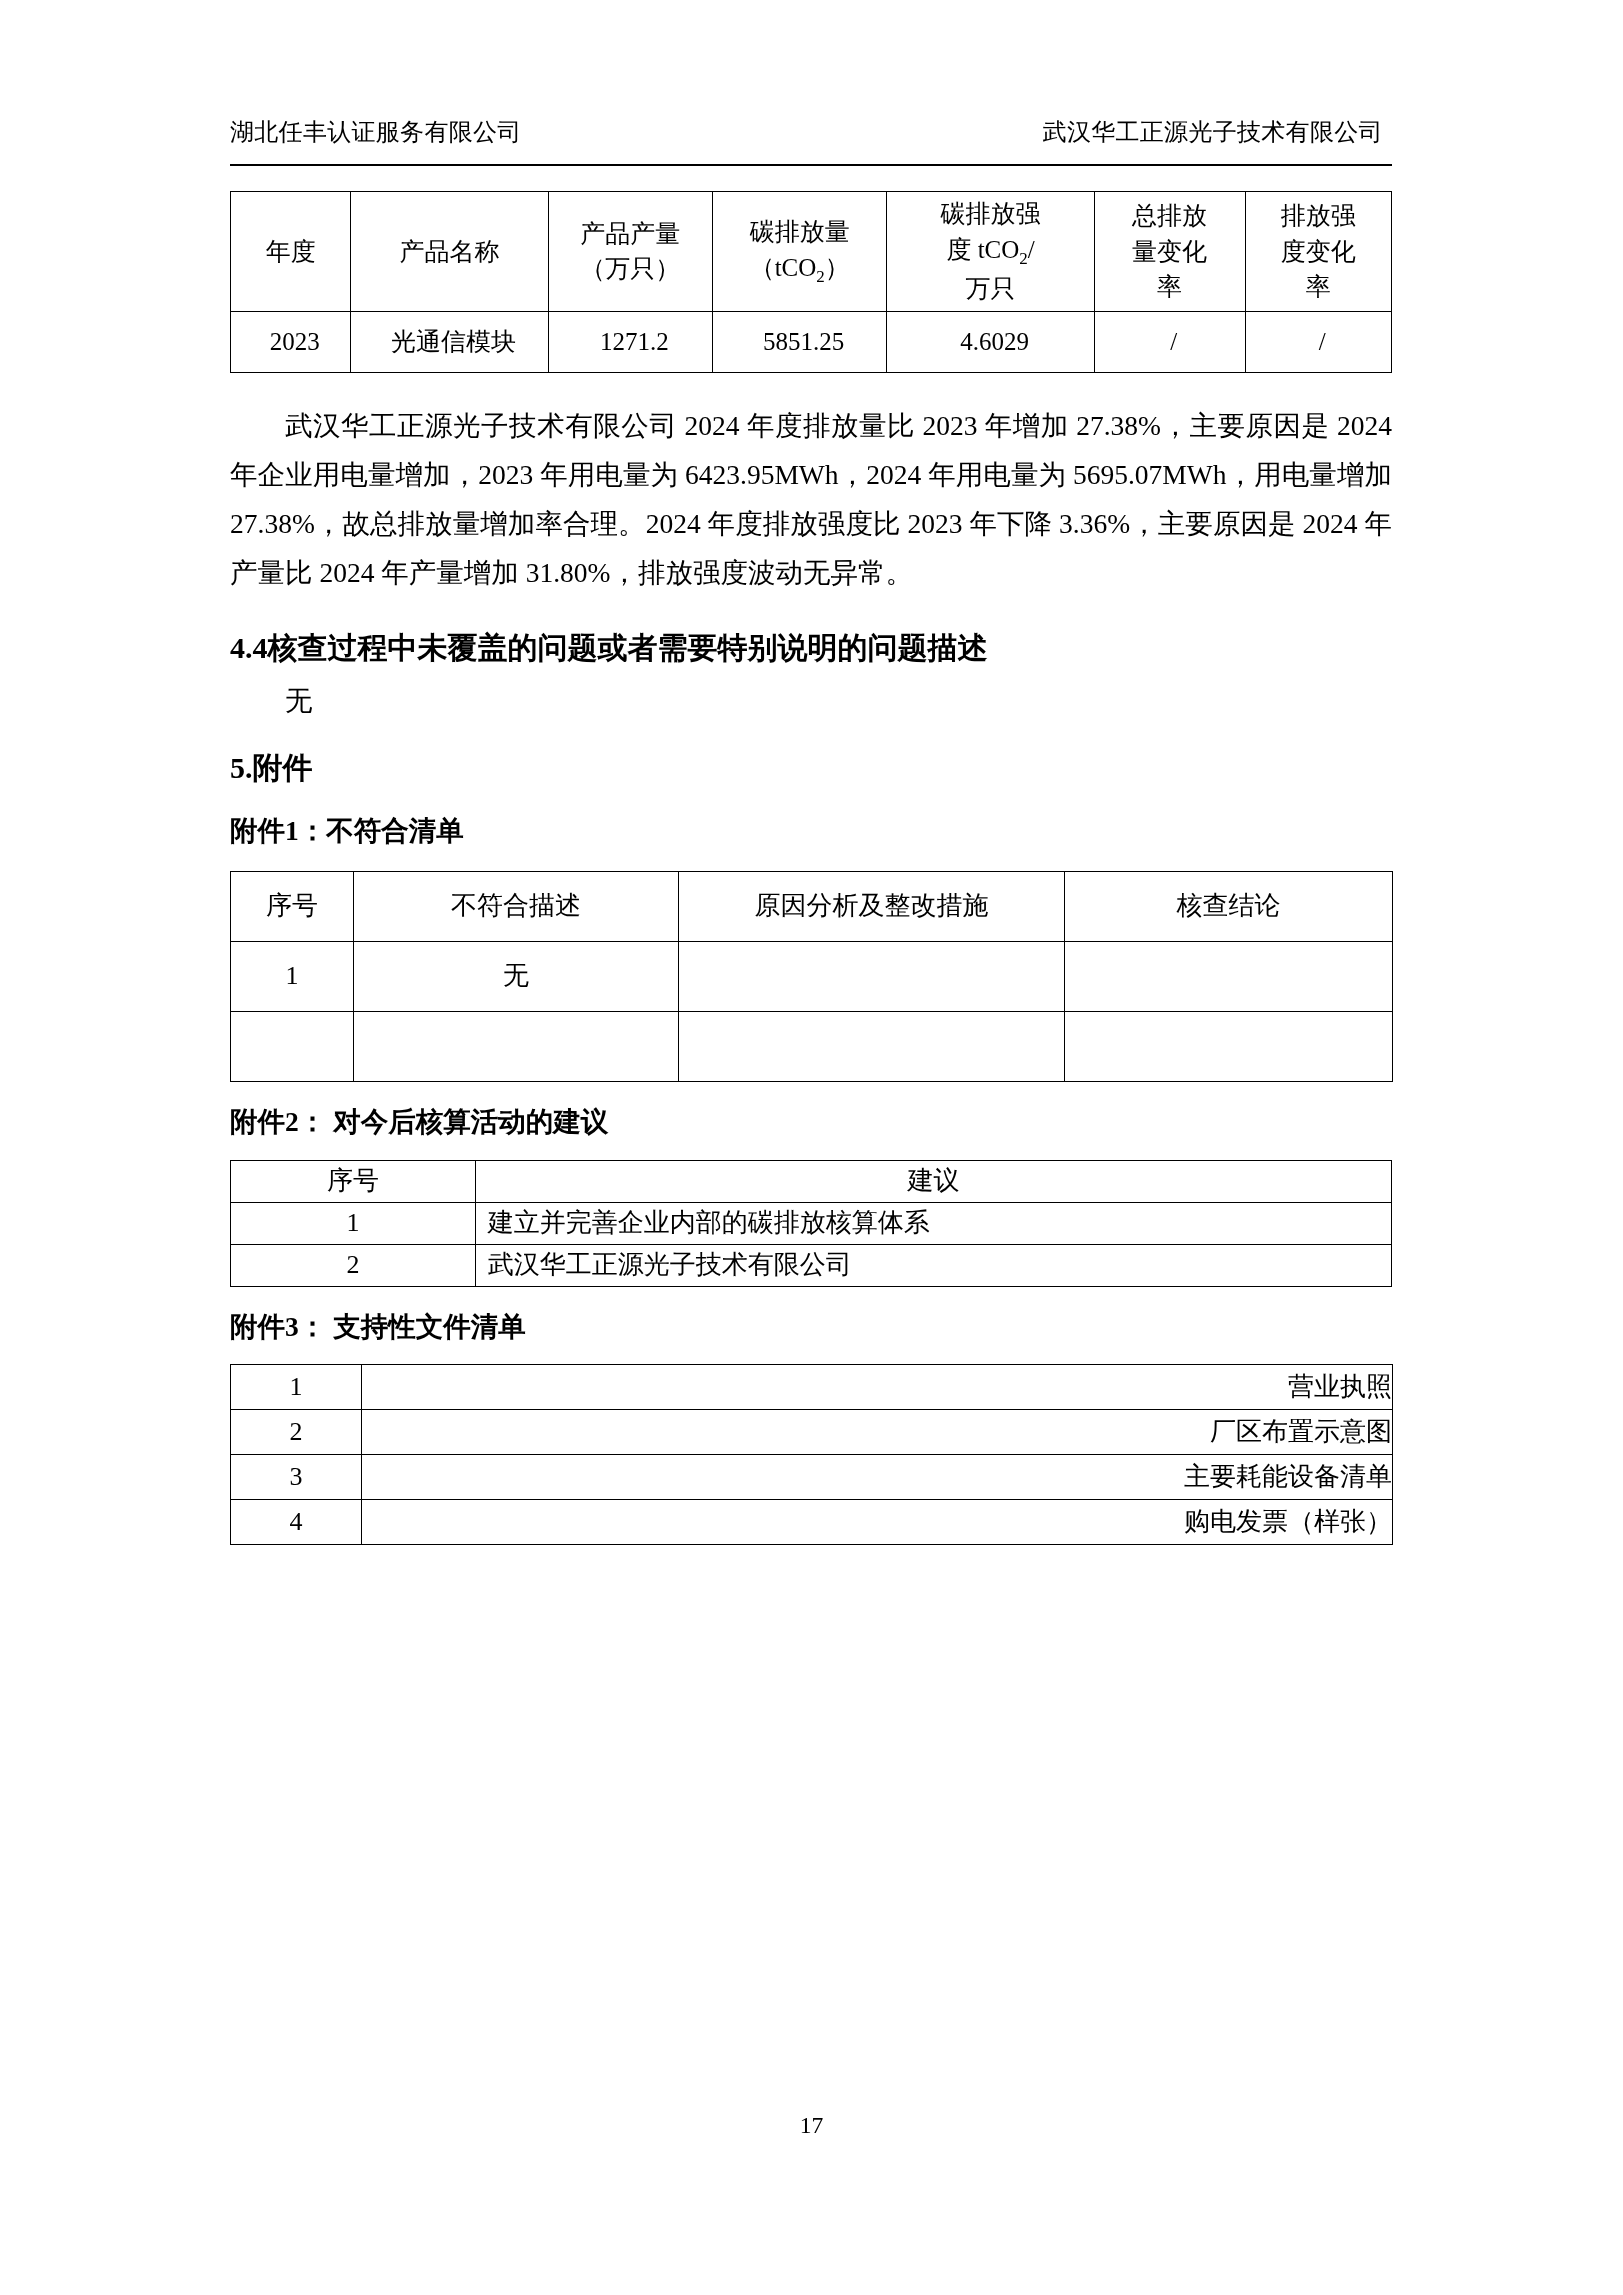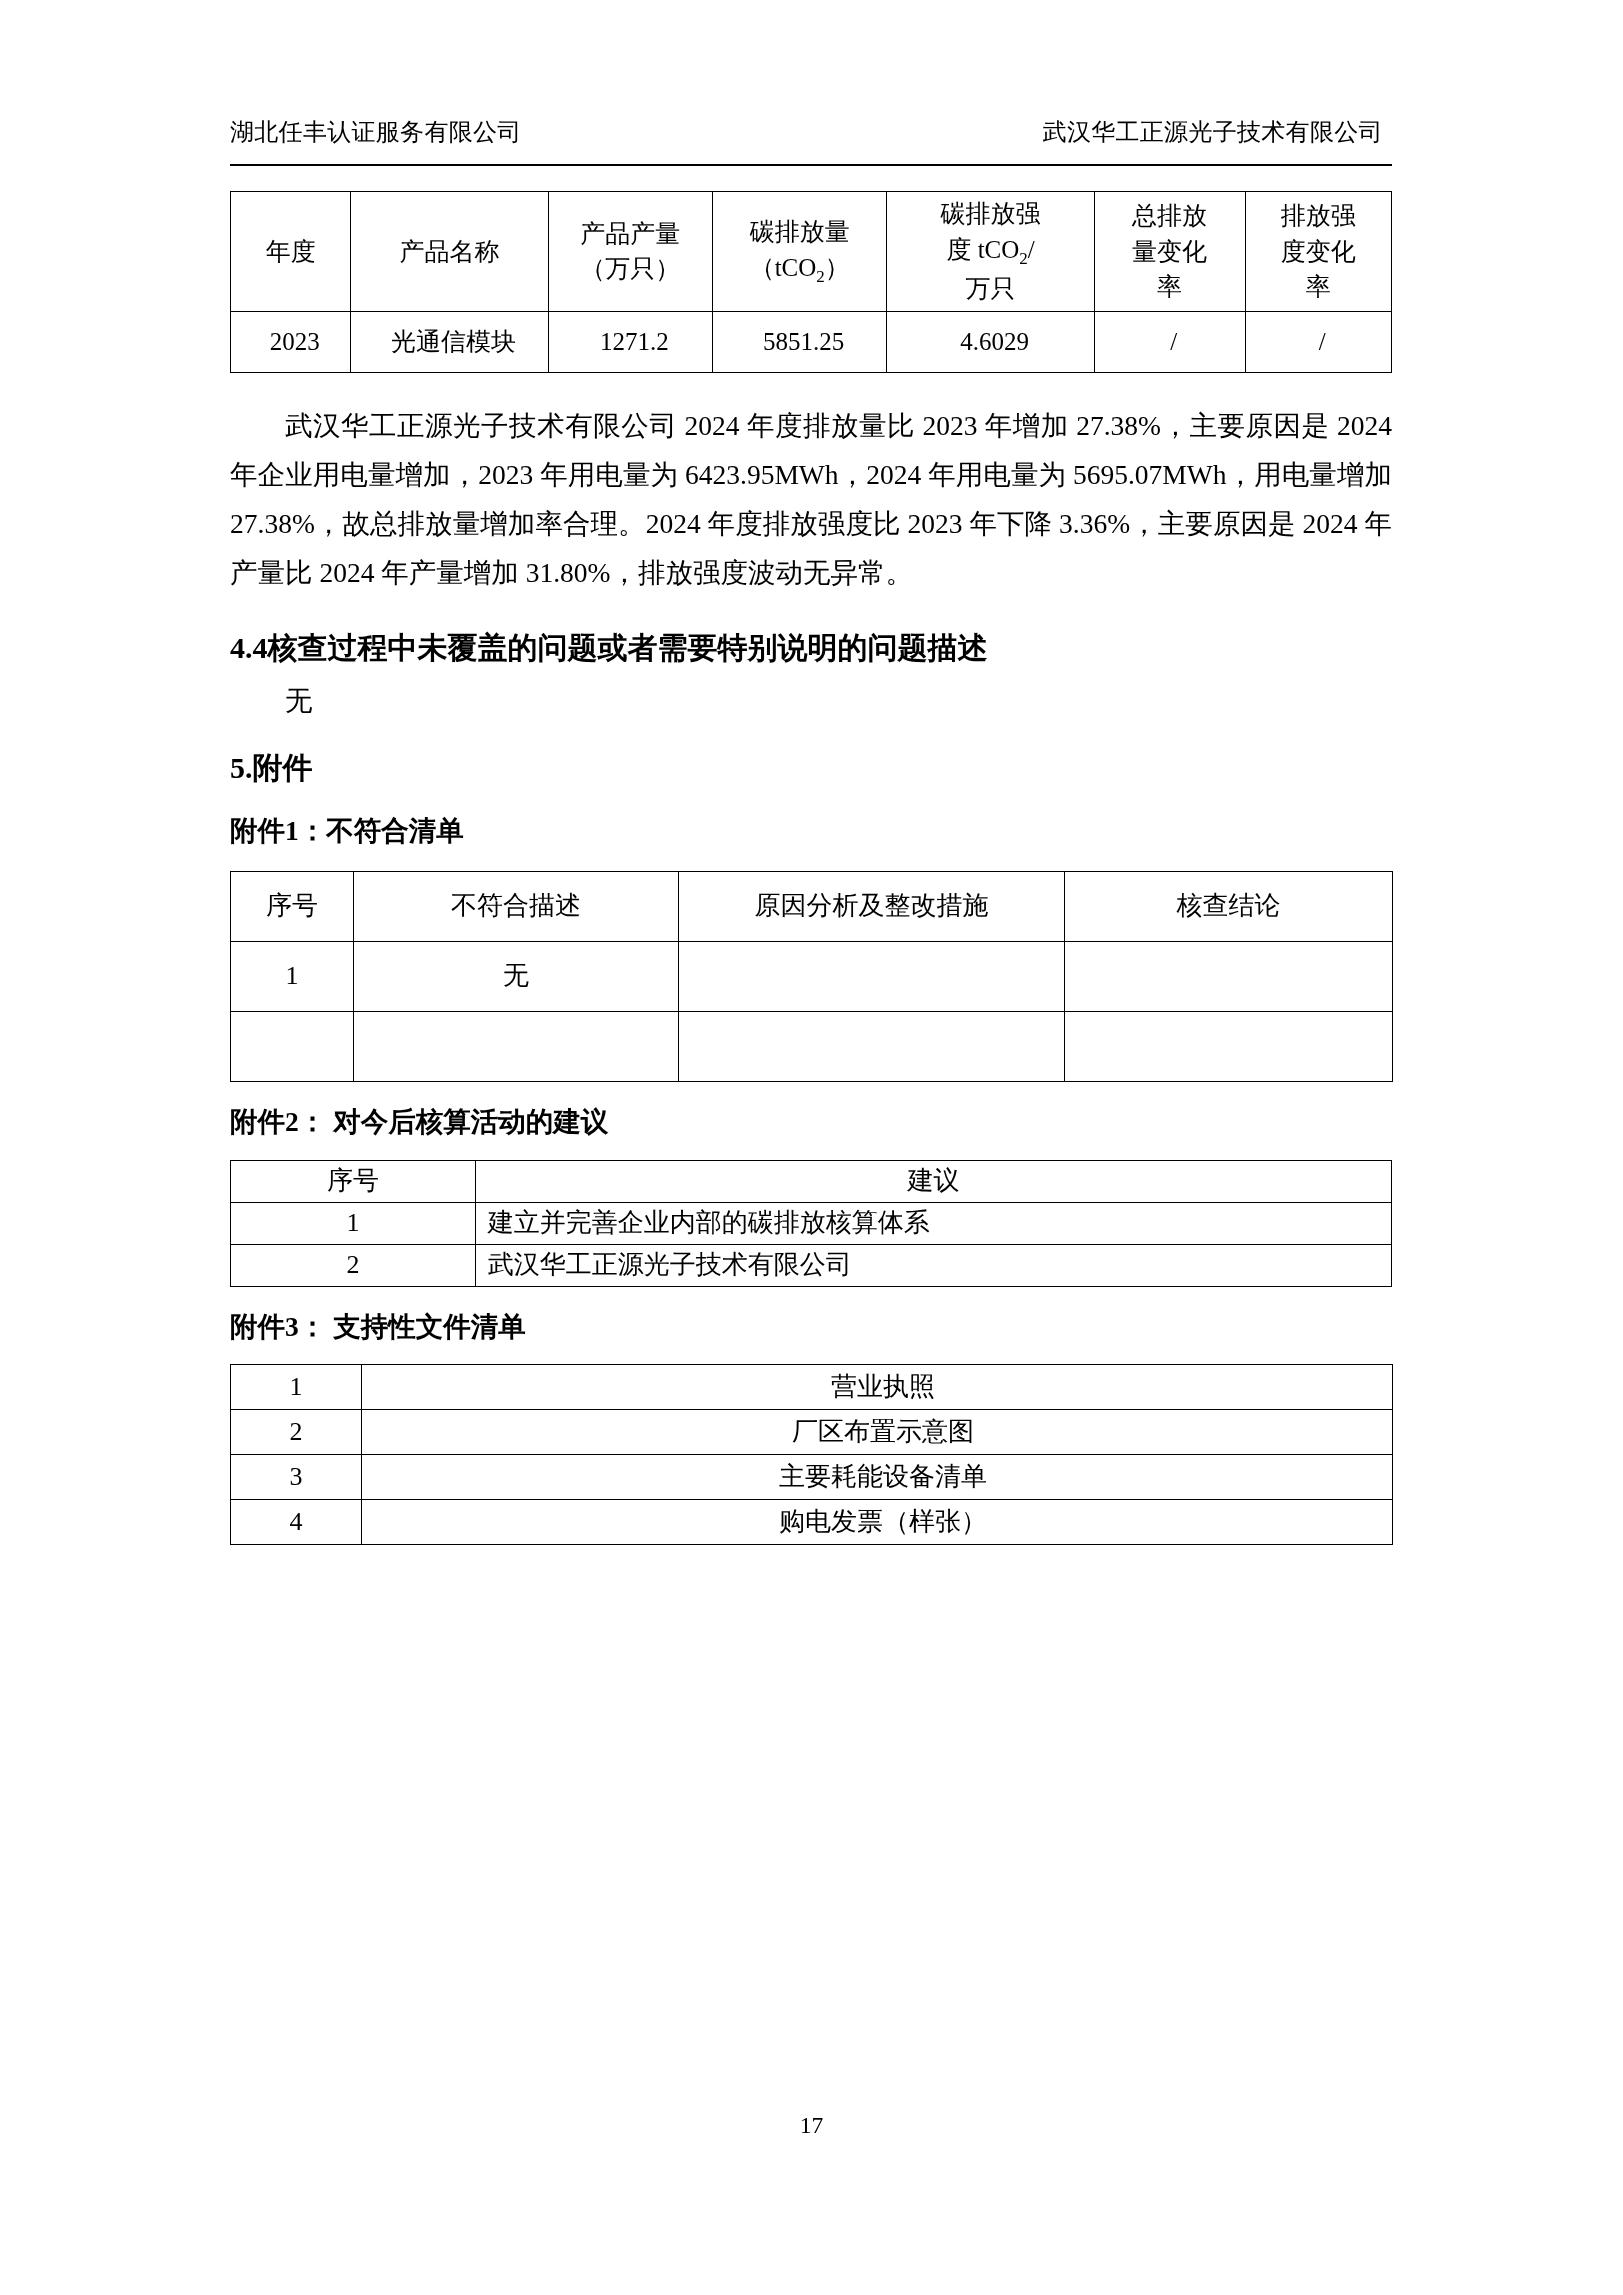--- a/index.html
+++ b/index.html
@@ -132,21 +132,21 @@
   .tbl-a2 col.m0 { width: 245px; }
   .tbl-a2 col.m1 { width: 916px; }
   .tbl-a2 td { height: 41px; font-size: 26px; }
   .tbl-a2 td.left { text-align: left; padding-left: 11.8px; }
 
   
   .tbl-a3 { margin-top: 17px; }
   .tbl-a3 col.n0 { width: 131px; }
   .tbl-a3 col.n1 { width: 1031px; }
   .tbl-a3 td { height: 44px; font-size: 26px; }
-  .tbl-a3 td.left { text-align: center; padding-left: 11.8px; }
+  .tbl-a3 td.left { text-align: right; padding-left: 11.8px; }
 
   
   .footer {
     position: absolute;
     left: 0;
     top: 2112px;
     width: 1623px;
     text-align: center;
     font-size: 23.6px;
   }

